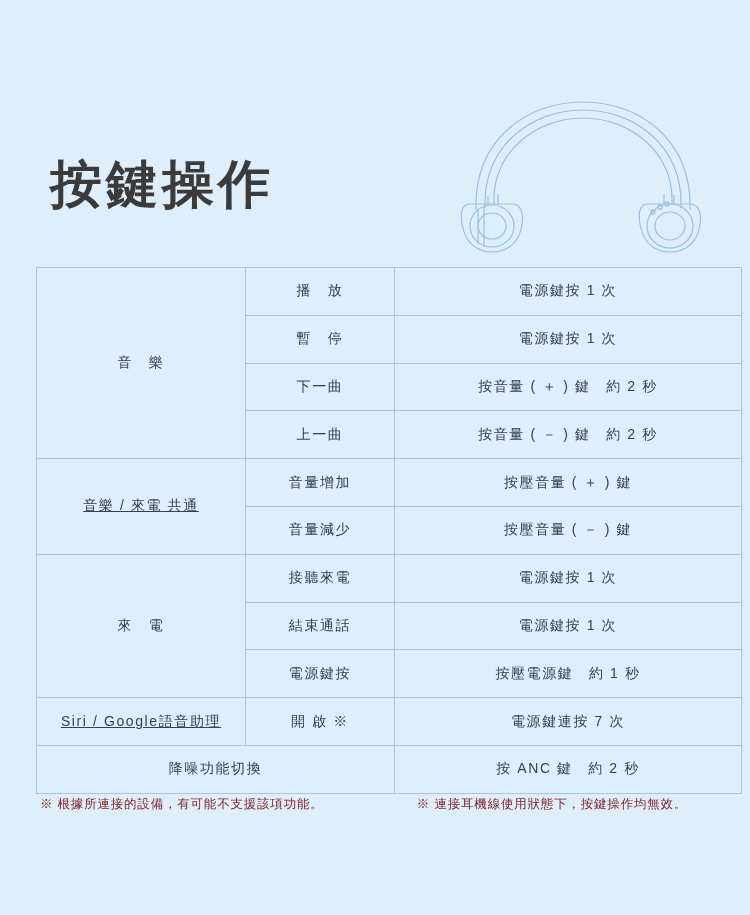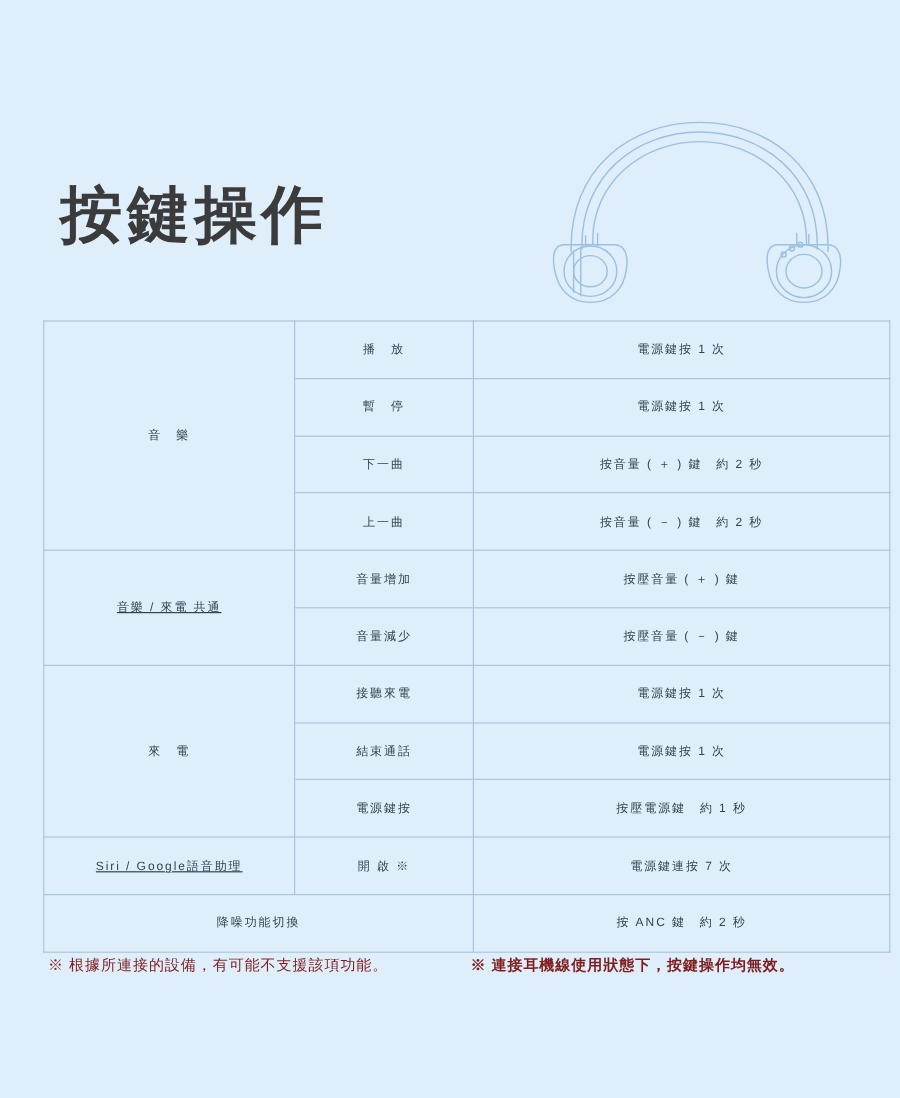--- a/index.html
+++ b/index.html
@@ -19,21 +19,21 @@
     position: relative;
     width: 750px;
     height: 915px;
     box-sizing: border-box;
   }
   
   .title {
     position: absolute;
     left: 50px;
     top: 158px;
-    font-family: Liberation Mono, monospace;
+    font-family: Liberation Sans, sans-serif;
     font-weight: bold;
     font-size: 52px;
     letter-spacing: 4px;
     color: #3b3b3b;
     line-height: 1;
   }
   
   .headphone-art {
     position: absolute;
     right: 42px;
@@ -50,21 +50,21 @@
   }
   table.keytable {
     border-collapse: collapse;
     width: 678px;
     table-layout: fixed;
   }
   table.keytable td {
     border: 1px solid #aac6de;
     text-align: center;
     vertical-align: middle;
-    font-size: 10px;
+    font-size: 14px;
     letter-spacing: 1.6px;
     color: #33424f;
     height: 46.8px;
     padding: 0 4px;
     background: transparent;
   }
   td.col-cat {
     width: 200px;
   }
   td.col-fn {
@@ -92,21 +92,21 @@
     left: 40px;
     top: 796px;
     width: 672px;
     display: flex;
     justify-content: space-between;
     font-size: 12.5px;
     letter-spacing: 0.8px;
     color: #7f1d1d;
   }
   .note-left { width: 340px; }
-  .note-right { width: 320px; text-align: left; font-weight: bold; }
+  .note-right { width: 320px; text-align: center; }
 </style>
 </head>
 <body>
 
 <div class="page">
 
   <div class="title">按鍵操作</div>
 
   <div class="headphone-art">
     <svg width="250" height="170" viewBox="0 0 250 170" fill="none" stroke="#9cc0e2" stroke-width="1.2">

